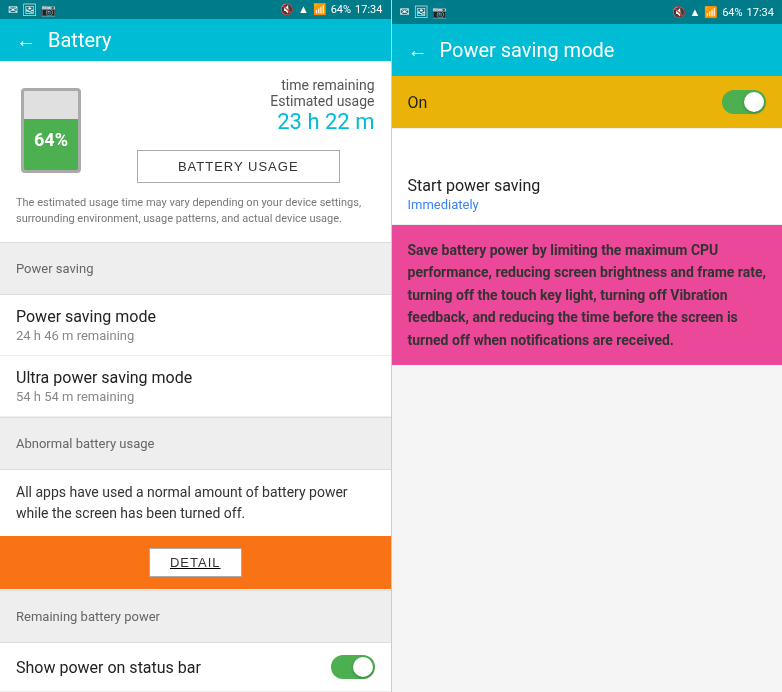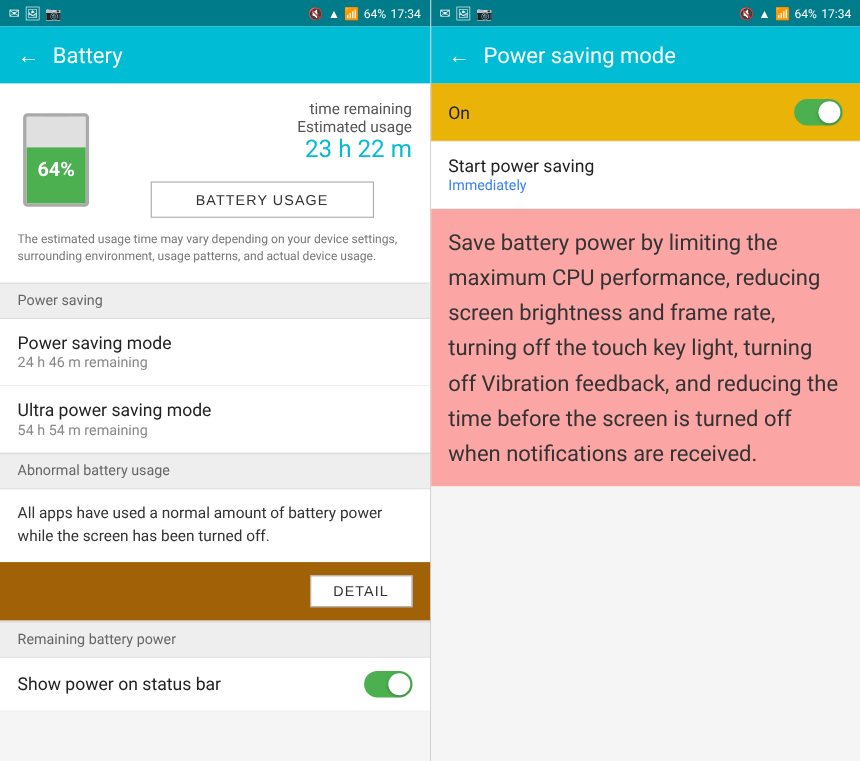--- a/index.html
+++ b/index.html
@@ -151,21 +151,21 @@
     .battery-note {
       font-size: 11px;
       color: #777;
       line-height: 1.4;
       margin-top: 4px;
     }
 
     
     .section-header {
       background: #eeeeee;
-      padding: 8px 16px;
+      padding: 18px 16px;
       font-size: 13px;
       color: #666;
       border-top: 1px solid #ddd;
       border-bottom: 1px solid #ddd;
     }
 
     
     .list-item {
       background: white;
       padding: 12px 16px;
@@ -206,25 +206,26 @@
       right: 2px;
       width: 20px;
       height: 20px;
       border-radius: 50%;
       background: white;
       box-shadow: 0 1px 3px rgba(0,0,0,0.3);
     }
 
     
     .detail-btn-container {
-      background: #a16207;
+      background: #f97316;
       padding: 12px 16px;
       display: flex;
-      justify-content: flex-end;
+      justify-content: center;
       border-bottom: 1px solid #eee;
+      text-decoration: underline;
     }
     .detail-btn {
       border: 1px solid #aaa;
       background: white;
       padding: 6px 20px;
       font-size: 13px;
       letter-spacing: 1px;
       color: #333;
       cursor: pointer;
     }
@@ -252,32 +253,34 @@
       color: #222;
     }
     .start-saving-section {
       background: white;
       padding: 12px 16px;
       border-bottom: 1px solid #eee;
     }
     .start-saving-title {
       font-size: 16px;
       color: #222;
+      margin-top: 35px;
     }
     .start-saving-subtitle {
       font-size: 13px;
       color: #3b82f6;
       margin-top: 2px;
     }
     .description-section {
-      background: #fca5a5;
+      background: #ec4899;
       padding: 14px 16px;
-      font-size: 20px;
+      font-size: 14px;
       color: #333;
       line-height: 1.6;
+      font-weight: bold;
     }
   </style>
 </head>
 <body>
 
 <div class="panel panel-left">
 
   <div class="status-bar">
     <div class="status-bar-left">
       <span style="font-size:12px;">✉</span>

